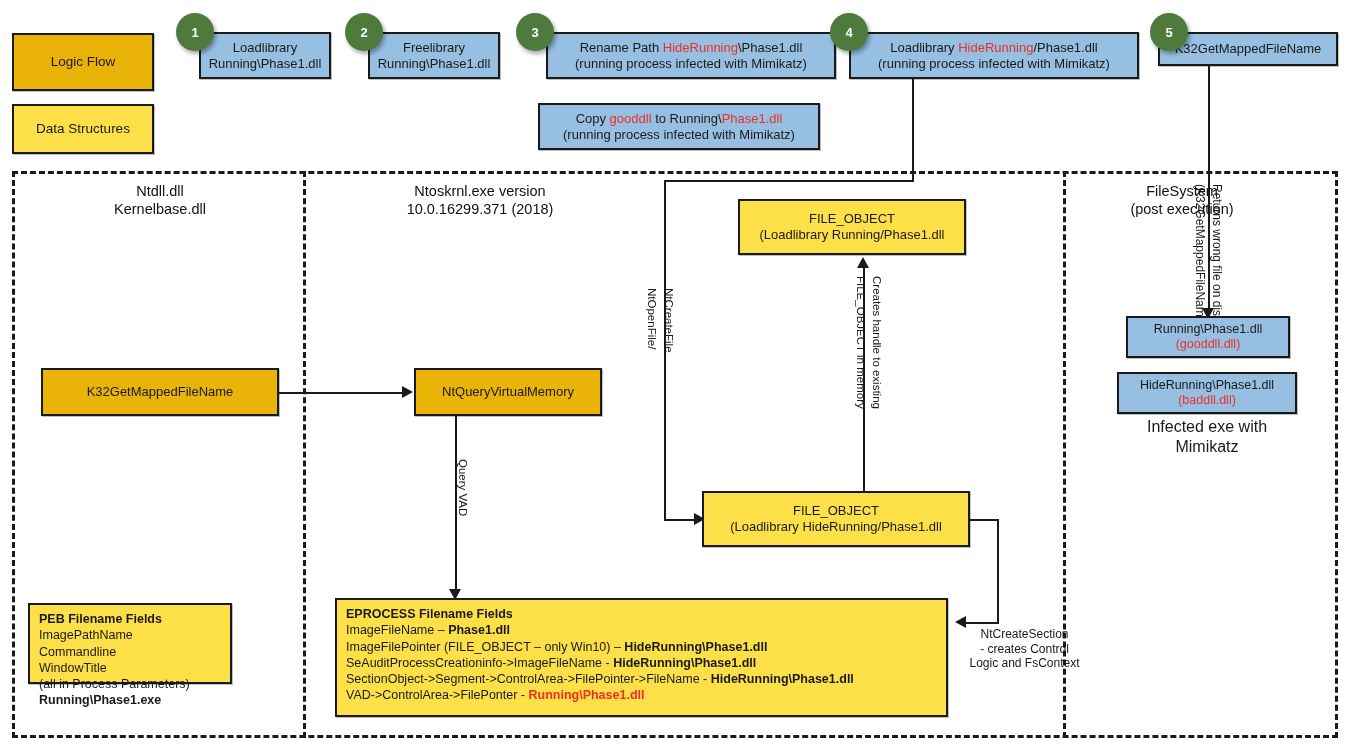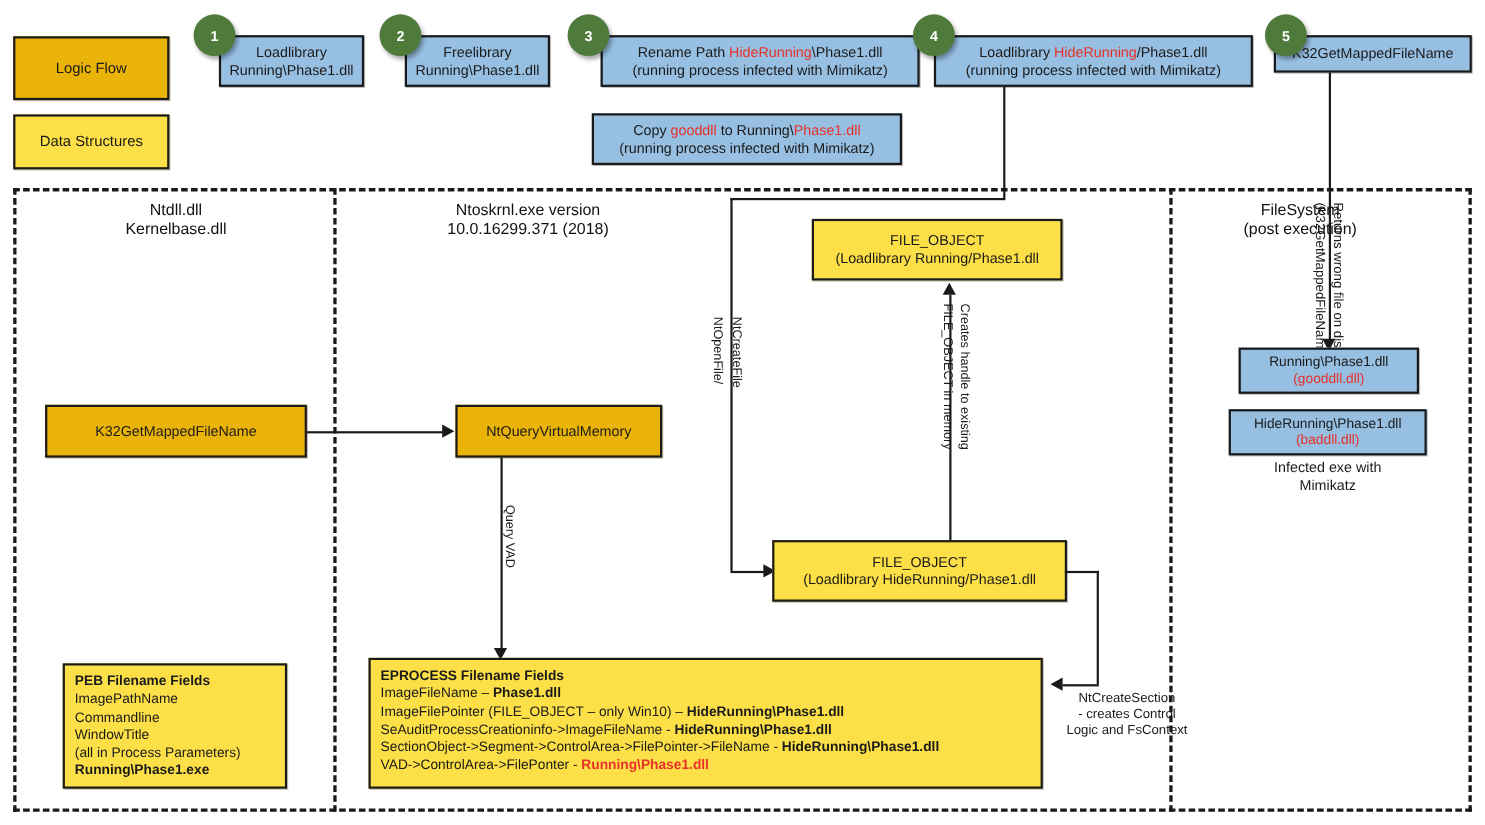--- a/index.html
+++ b/index.html
@@ -205,21 +205,21 @@
 
   <div class="hline" style="left:279px;top:392px;width:124px;"></div>
   <div class="arrow arr-right" style="left:402px;top:386px;"></div>
 
   <div class="vline" style="left:455px;top:416px;height:176px;"></div>
   <div class="arrow arr-down" style="left:449px;top:589px;"></div>
   <div class="lbl rot-cw" style="left:470px;top:459px;font-size:11.5px;">
     <span>Query VAD</span>
   </div>
 
-  <div class="box orange fieldbox" style="left:28px;top:603px;width:204px;height:114px;font-size:12.5px;margin-left:29px;">
+  <div class="box orange fieldbox" style="left:28px;top:603px;width:204px;height:81px;font-size:12.5px;">
     <span class="ln b">PEB Filename Fields</span>
     <span class="ln">ImagePathName</span>
     <span class="ln">Commandline</span>
     <span class="ln">WindowTitle</span>
     <span class="ln">(all in Process Parameters)</span>
     <span class="ln b">Running\Phase1.exe</span>
   </div>
 
   <div class="box orange fieldbox" style="left:335px;top:598px;width:613px;height:119px;font-size:12.5px;">
     <span class="ln b">EPROCESS Filename Fields</span>
@@ -243,18 +243,18 @@
   <div class="box blue" style="left:1126px;top:316px;width:164px;height:42px;font-size:12.5px;">
     <span class="ln">Running\Phase1.dll</span>
     <span class="ln red">(gooddll.dll)</span>
   </div>
 
   <div class="box blue" style="left:1117px;top:372px;width:180px;height:42px;font-size:12.5px;">
     <span class="ln">HideRunning\Phase1.dll</span>
     <span class="ln red">(baddll.dll)</span>
   </div>
 
-  <div class="lbl" style="left:1117px;top:417px;width:180px;font-size:13px;">
+  <div class="lbl" style="left:1117px;top:417px;width:180px;font-size:16px;">
     <span>Infected exe with</span><br>
     <span>Mimikatz</span>
   </div>
 
 </div>
 
 </body></html>

